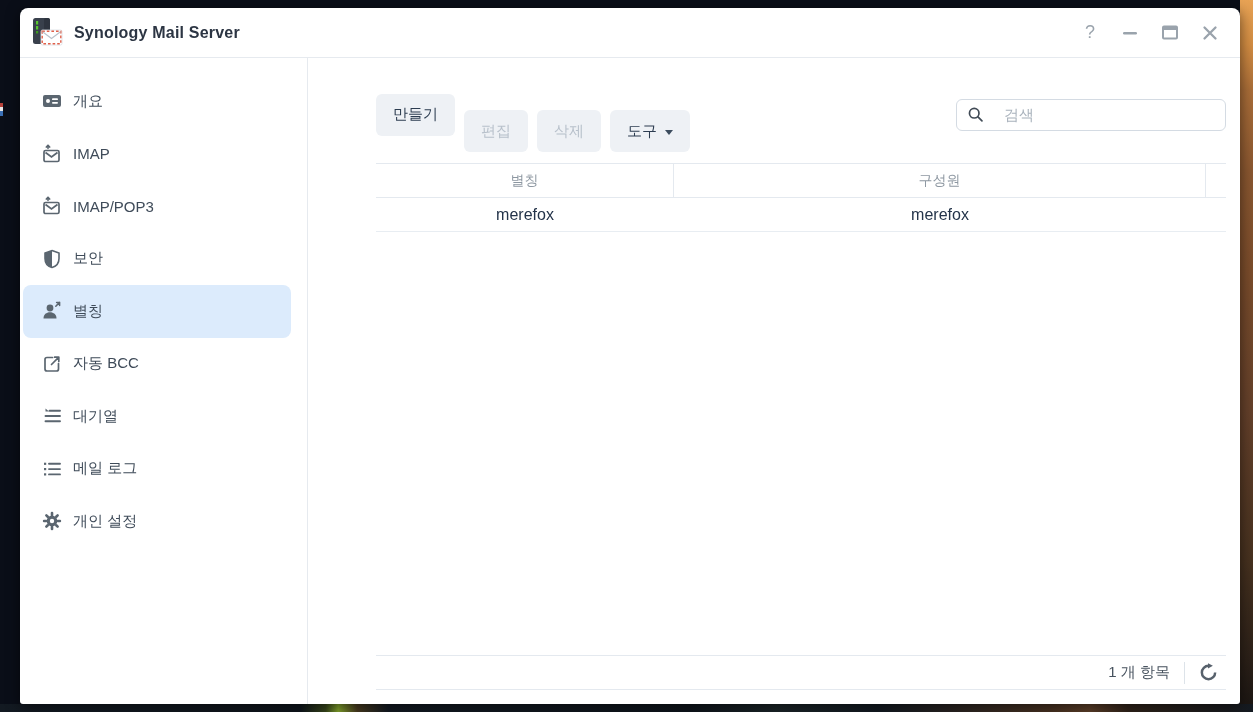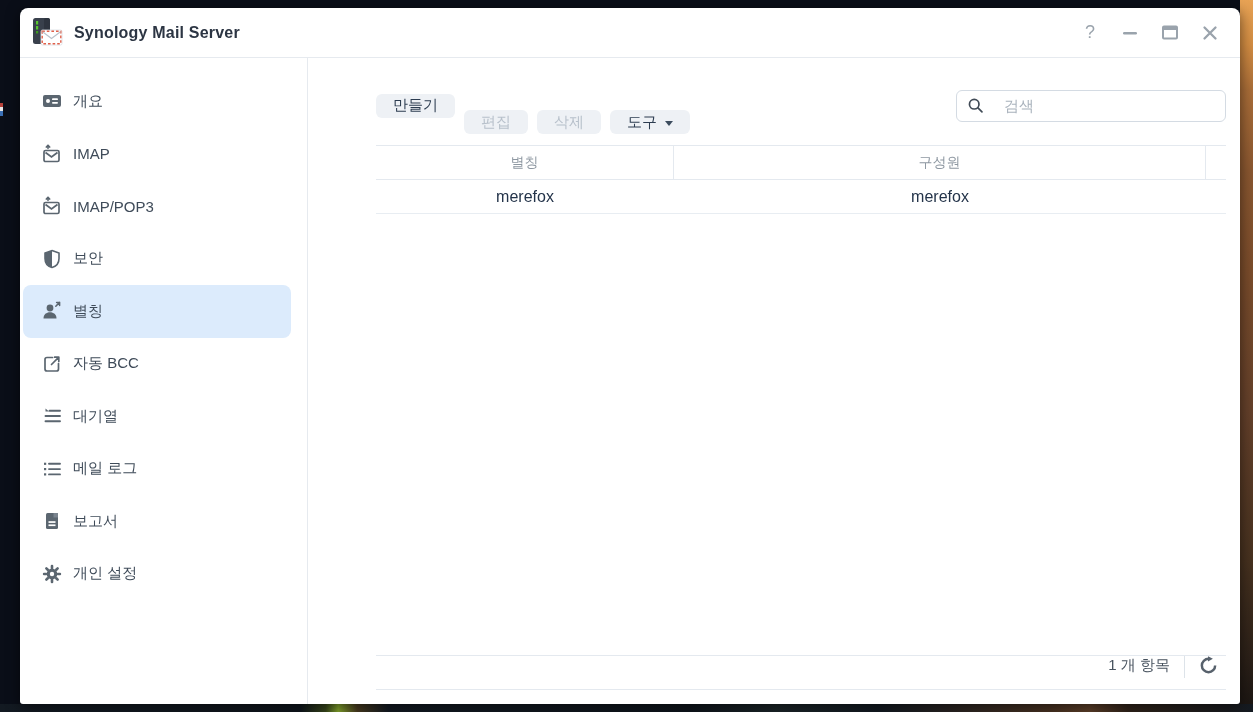--- a/index.html
+++ b/index.html
@@ -32,21 +32,21 @@
 
   .wbody { flex:1; display:flex; min-height:0;gap:48px; }
   .sidebar { flex:0 0 288px; width:288px; border-right:1px solid #e6eaef; padding-top:17px; }
   .side-item { height:52.5px; margin:0 16px 0 3px; border-radius:8px; display:flex;
     align-items:center; padding-left:19px; gap:11px; font-size:15px; color:#3f4b59; cursor:pointer; }
   .side-item.selected { background:#dcebfc; }
   .side-icon { width:20px; height:20px; flex:0 0 20px; }
 
   .main { flex:1; position:relative; min-width:0; }
   .toolbar { display:flex; align-items:center; margin:19px 14px 0 20px; }
-  .btn { height:24px; padding:0 17px; background:#eef1f5; border:none; border-radius:6px;
+  .btn { height:42px; padding:0 17px; background:#eef1f5; border:none; border-radius:6px;
     font-size:15px; color:#2c3c50; font-family:Liberation Mono, monospace; display:inline-flex; align-items:center;
     gap:8px; cursor:pointer; }
   .btn + .btn { margin-left:9px;margin-top:33px; }
   .btn.disabled { color:#b8c1cb; cursor:default; }
   .caret { width:0; height:0; border-left:4px solid transparent; border-right:4px solid transparent;
     border-top:5px solid #3c4c5e; margin-top:2px; }
 
   .searchbox { margin-left:auto; width:270px; height:32px; border:1px solid #d4dbe3;
     border-radius:6px; background:#fff; display:flex; align-items:center; padding:0 10px; gap:8px; }
   .searchbox input { border:none; outline:none; flex:1; min-width:0; background:transparent;
@@ -61,21 +61,21 @@
   .th-2 { flex:1; border-right:1px solid #e4e9ef; }
   .th-3 { width:20px; cursor:default; }
   .trow { display:flex; height:34px; border-bottom:1px solid #e8edf2; align-items:center; cursor:pointer;justify-content:space-between; }
   .td { font-size:16px; color:#24344a; text-align:center; }
   .td-1 { width:298px; }
   .td-2 { flex:1; }
   .td-3 { width:20px; }
 
   .statusbar { position:absolute; left:20px; right:14px; bottom:14px; height:35px;
     border-top:1px solid #e4e9ef; border-bottom:1px solid #e4e9ef; display:flex;
-    align-items:flex-start; justify-content:flex-end; padding-right:8px; }
+    align-items:center; justify-content:flex-end; padding-right:8px; }
   .status-count { font-size:15px; color:#47525e; }
   .status-divider { width:1px; height:22px; background:#dde3e9; margin:0 14px; }
   .refresh { width:19px; height:19px; cursor:pointer; }
 </style>
 </head>
 <body>
 
 <div class="page">
   <div class="wallpaper-right"></div>
   <div class="wallpaper-bottom"></div>
@@ -188,29 +188,20 @@
         <div class="side-item">
           <svg class="side-icon" viewBox="0 0 20 20">
             <rect x="2" y="3.7" width="2.2" height="2.2" fill="#5b6670"></rect>
             <rect x="2" y="9" width="2.2" height="2.2" fill="#5b6670"></rect>
             <rect x="2" y="14.3" width="2.2" height="2.2" fill="#5b6670"></rect>
             <path d="M7 4.8 H18 M7 10.1 H18 M7 15.4 H18" stroke="#5b6670" stroke-width="1.9" stroke-linecap="round" fill="none"></path>
           </svg>
           <span>메일 로그</span>
         </div>
 
-        <div class="side-item">
-          <svg class="side-icon" viewBox="0 0 20 20">
-            <rect x="4" y="2" width="12" height="16" rx="1.5" fill="#5b6670"></rect>
-            <rect x="6.5" y="10.2" width="7" height="1.7" fill="#fff"></rect>
-            <rect x="6.5" y="13.4" width="7" height="1.7" fill="#fff"></rect>
-            <rect x="11.5" y="2" width="4.5" height="4.5" fill="#7a848e"></rect>
-          </svg>
-          <span>보고서</span>
-        </div>
 
         <div class="side-item">
           <svg class="side-icon" viewBox="0 0 20 20">
             <g fill="#5b6670">
               <circle cx="10" cy="10" r="5.4"></circle>
               <rect x="8.7" y="0.8" width="2.6" height="4.4" rx="1.2"></rect>
               <rect x="8.7" y="0.8" width="2.6" height="4.4" rx="1.2" transform="rotate(45 10 10)"></rect>
               <rect x="8.7" y="0.8" width="2.6" height="4.4" rx="1.2" transform="rotate(90 10 10)"></rect>
               <rect x="8.7" y="0.8" width="2.6" height="4.4" rx="1.2" transform="rotate(135 10 10)"></rect>
               <rect x="8.7" y="0.8" width="2.6" height="4.4" rx="1.2" transform="rotate(180 10 10)"></rect>

